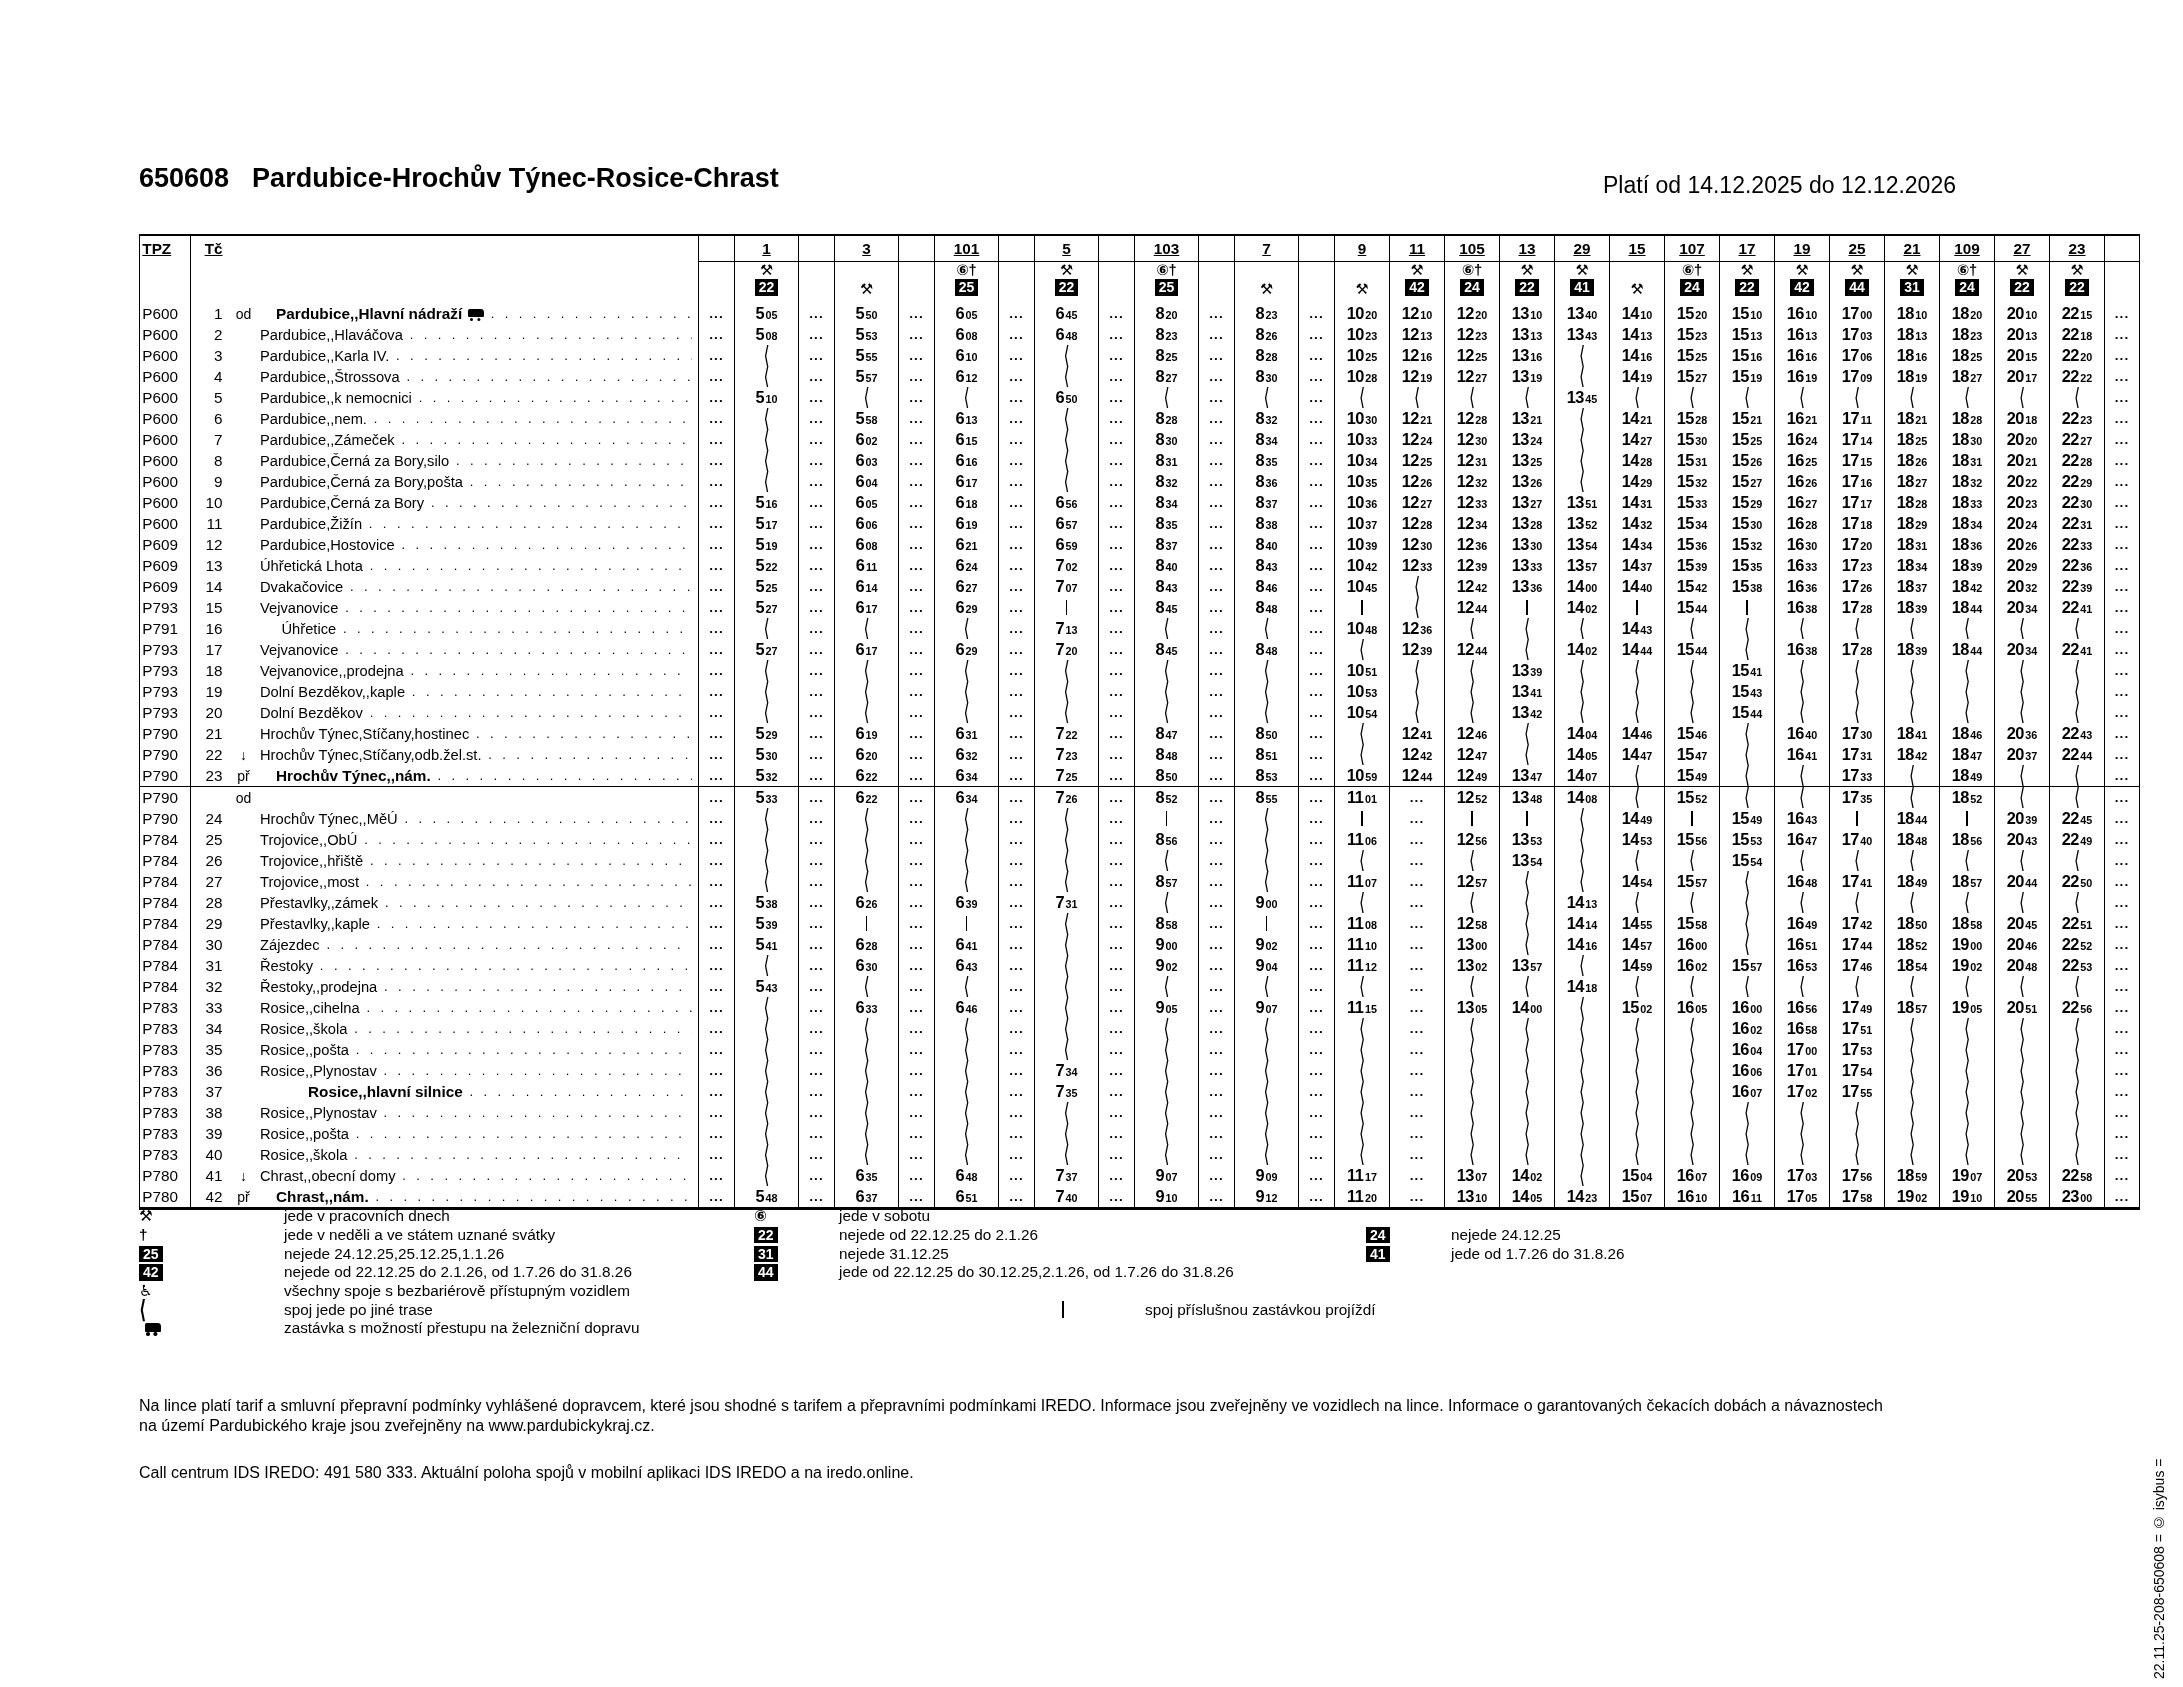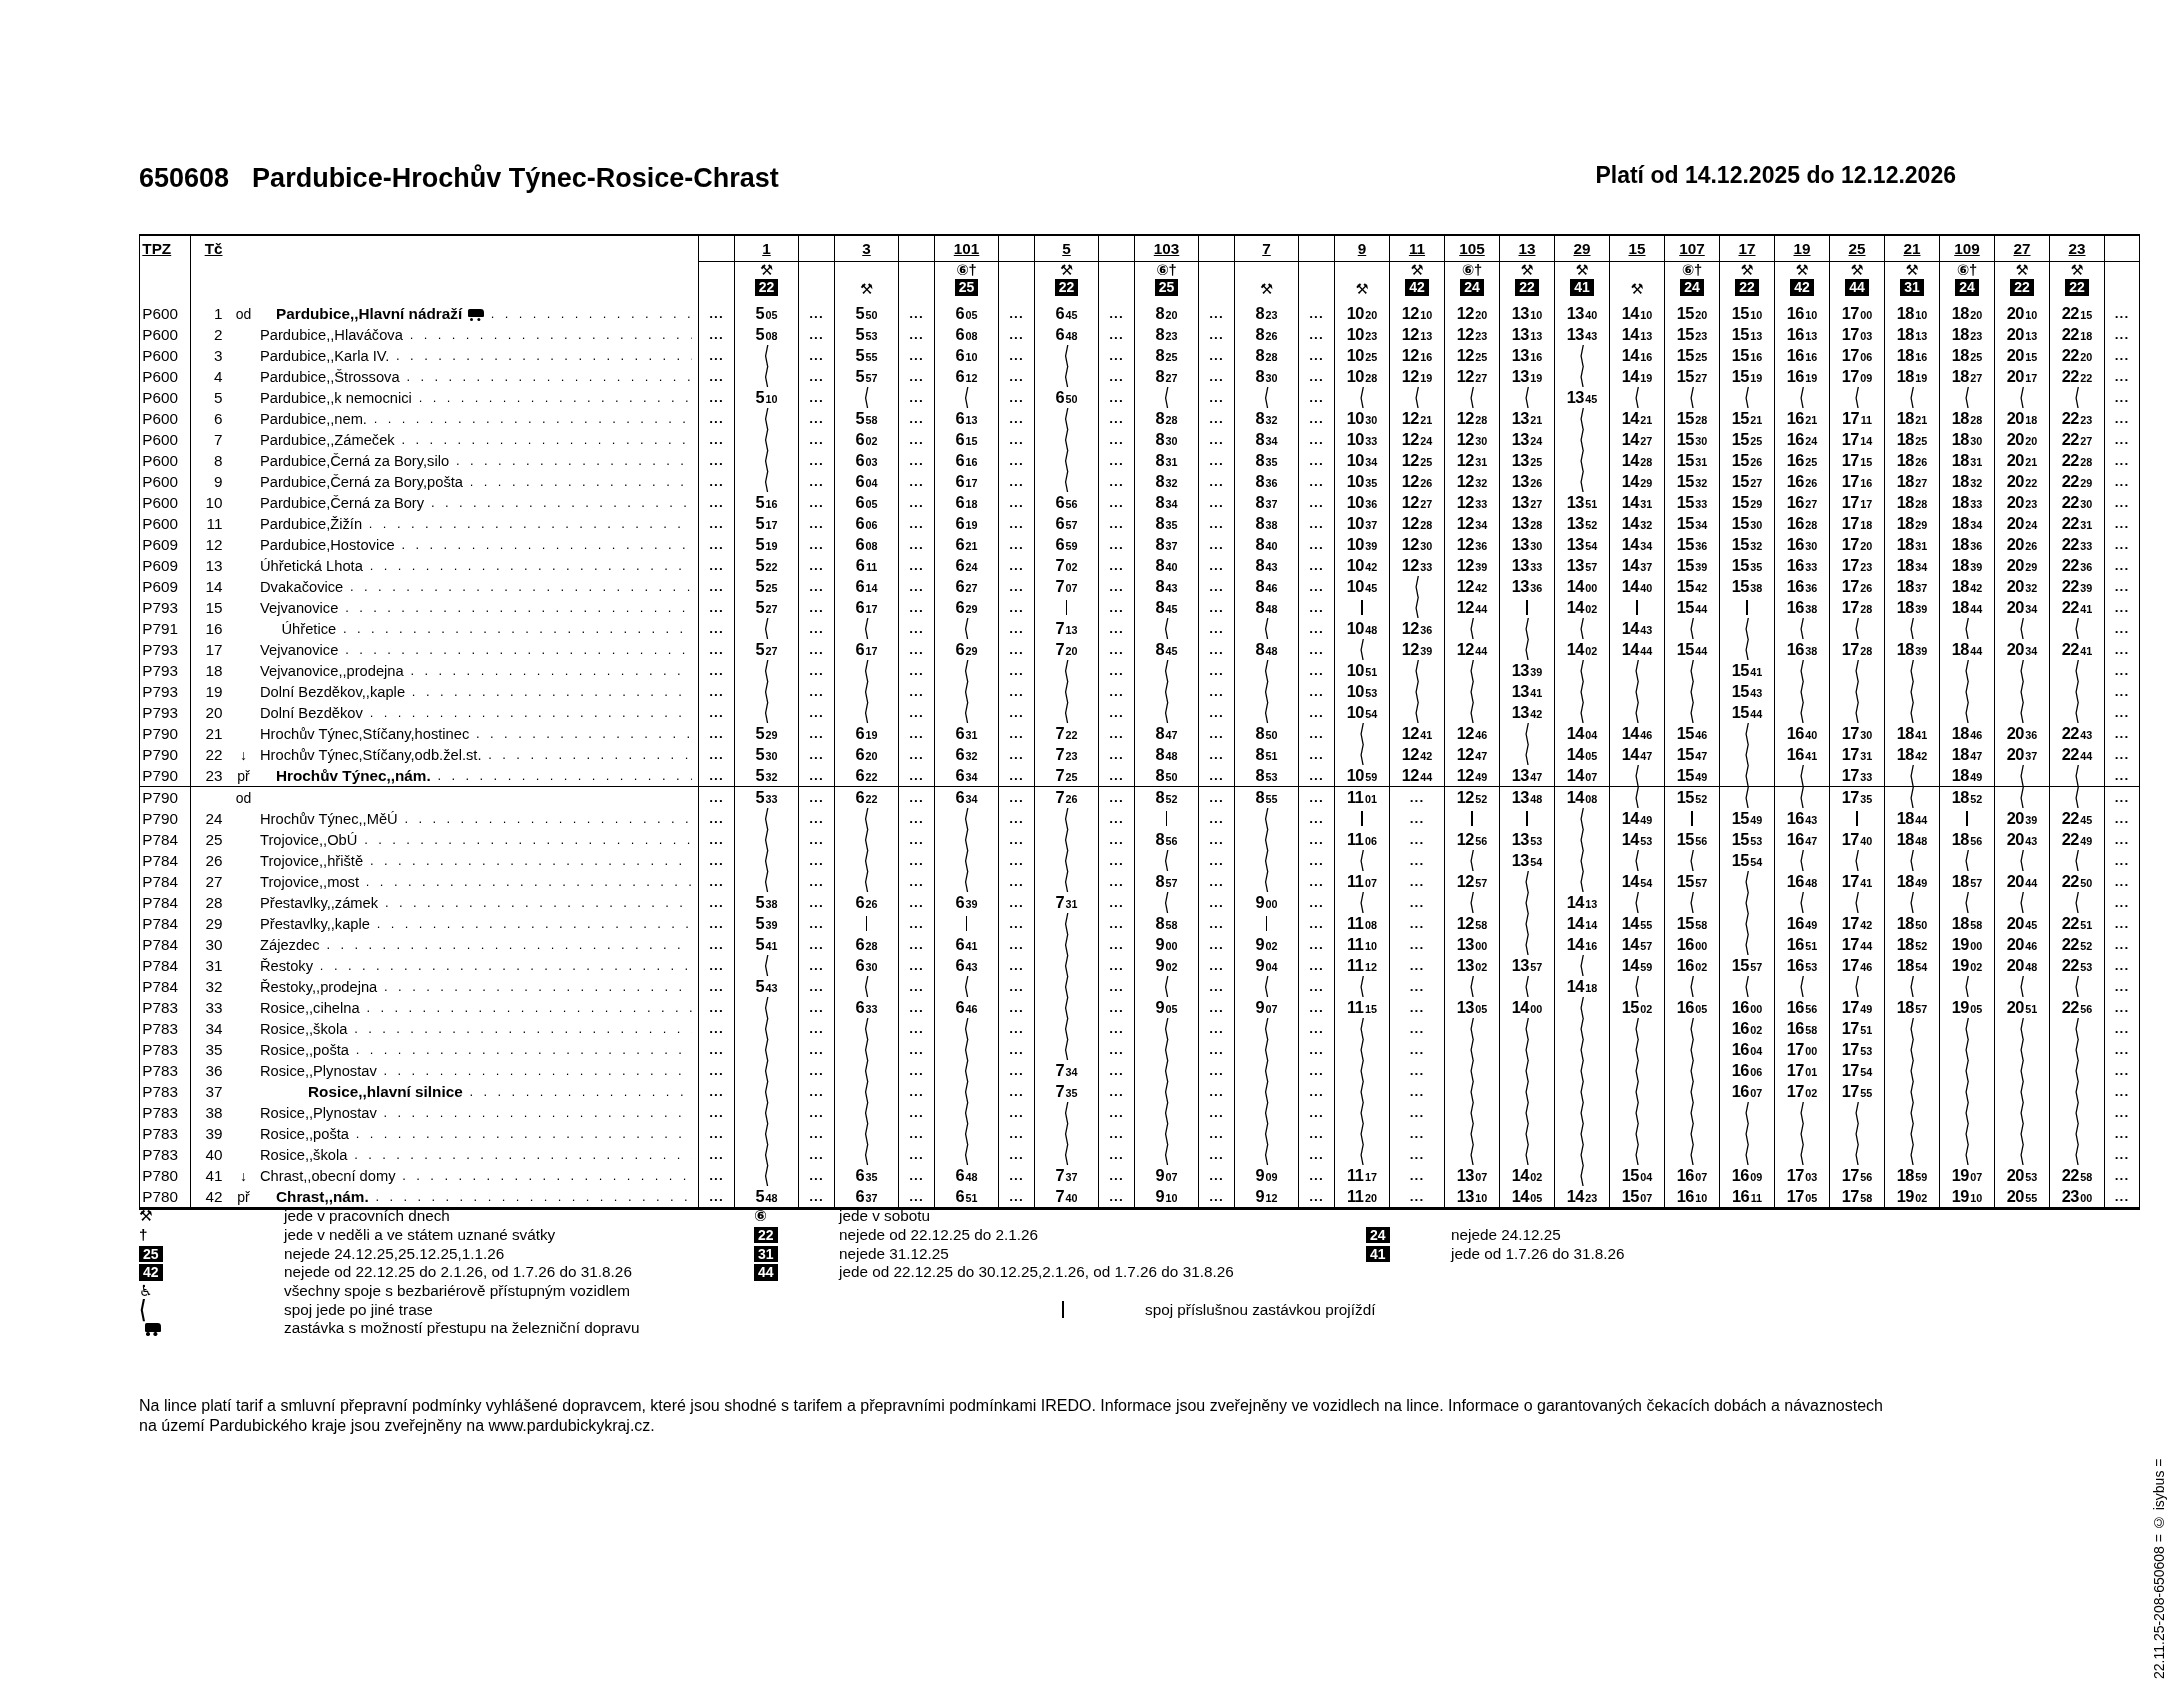--- a/index.html
+++ b/index.html
@@ -1,21 +1,21 @@
 <!DOCTYPE html>
 <html style="font-size:9px"><head>
 <meta charset="utf-8">
 <style>
   html,body{margin:0;padding:0;background:#fff;color:#000;
     font-family:"Liberation Sans","DejaVu Sans",sans-serif;}
   #page{position:relative;width:2183px;height:1687px;background:#fff;overflow:hidden;}
   
   #title{position:absolute;left:139px;top:163px;font-size:27px;font-weight:bold;letter-spacing:0;}
   #title .num{margin-right:23px;}
-  #validity{position:absolute;right:227px;top:162px;font-size:23px;font-weight:bold;}
+  #validity{position:absolute;right:227px;top:172px;font-size:23px;font-weight:normal;}
   #operator{position:absolute;left:139px;top:214px;font-size:15.3px;}
   #operator .lbl{display:inline-block;min-width:145px;}
   
   #tt{position:absolute;left:139px;top:234px;border-top:2.8px solid #000;}
   .trow{display:flex;align-items:stretch;}
   .c{flex:none;box-sizing:border-box;display:flex;align-items:center;justify-content:center;
      overflow:hidden;}
   .c.gl{border-left:1.1px solid #000;}
   .c.gr{border-right:1.7px solid #000;}
   .hd1 .c{height:26px;font-size:15.3px;font-weight:bold;text-decoration:underline;}
@@ -4107,16 +4107,17 @@
             <div class="lg-sym">
               <div class="badge">41</div>
             </div>
             <div class="lg-txt">jede od 1.7.26 do 31.8.26</div>
           </div>
         </div>
   </div>
     </div>
 
   <div id="foot1" class="foot">Na lince platí tarif a smluvní přepravní podmínky vyhlášené dopravcem, které jsou shodné s tarifem a přepravními podmínkami IREDO. Informace jsou zveřejněny ve vozidlech na lince. Informace o garantovaných čekacích dobách a návaznostech na území Pardubického kraje jsou zveřejněny na www.pardubickykraj.cz.</div>
+  <div id="foot2" class="foot">Call centrum IDS IREDO: 491 580 333. Aktuální poloha spojů v mobilní aplikaci IDS IREDO a na iredo.online.</div>
 
   <div id="vside">22.11.25-208-650608 = © isybus =</div>
 </div>
 
 
 </body></html>

